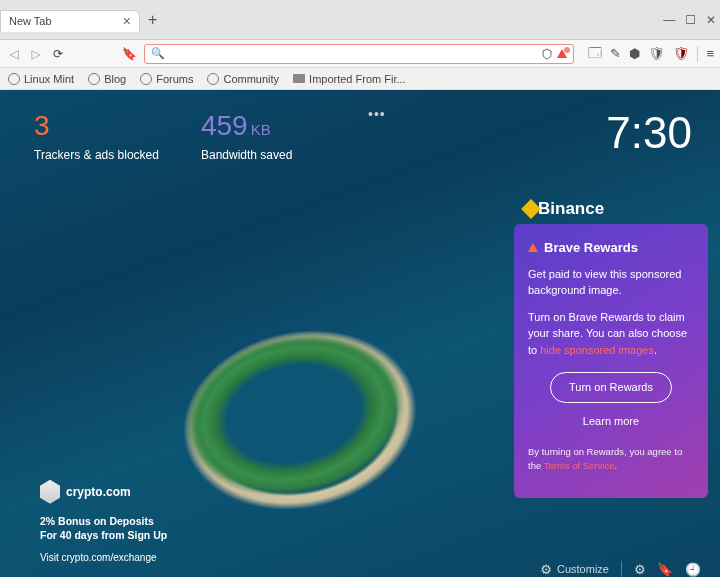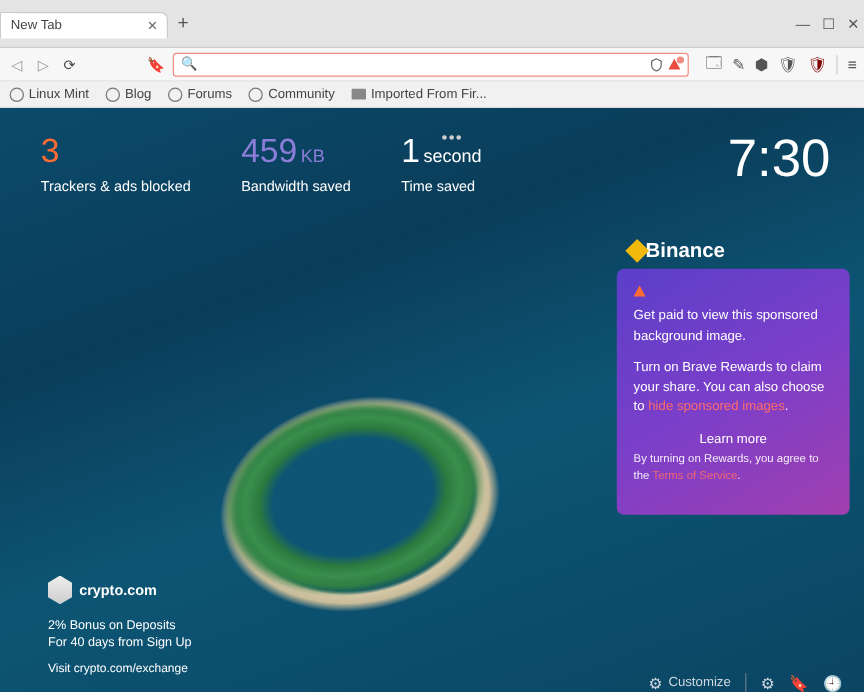--- a/index.html
+++ b/index.html
@@ -58,28 +58,28 @@
 .binance-row { position: absolute; top: 106px; right: 12px; width: 194px; height: 26px; display: flex; align-items: center; gap: 0; color: #fff; font-size: 17px; font-weight: 600; padding-left: 10px; text-align: right; }
 .binance-logo { width: 14px; height: 14px; background: #f0b90b; transform: rotate(45deg); }
 
 
 .rewards { position: absolute; top: 134px; right: 12px; width: 194px; background: linear-gradient(150deg, #5b3fc9 0%, #7b3fc9 50%, #a13faf 100%); border-radius: 6px; padding: 14px 14px 14px 14px; color: #fff; font-size: 11px; line-height: 1.5; }
 .rewards .title-row { display: flex; align-items: center; gap: 6px; font-size: 13px; font-weight: 600; margin-bottom: 8px; }
 .rewards .tri-icon { width: 0; height: 0; border-left: 5px solid transparent; border-right: 5px solid transparent; border-bottom: 9px solid #ff6b35; }
 .rewards p { margin-bottom: 10px; }
 .rewards a { color: #ff6b6b; text-decoration: none; margin-top: 47px; }
 .rewards .btn { display: block; margin: 14px auto 10px; padding: 6px 18px; border: 1px solid #fff; border-radius: 16px; text-align: center; width: fit-content; font-size: 11px; cursor: pointer; }
-.rewards .learn { text-align: center; margin-bottom: 2px; cursor: pointer; }
+.rewards .learn { text-align: center; margin-bottom: 16px; cursor: pointer; }
 .rewards .disclaimer { font-size: 9.5px; opacity: 0.9; }
 
 
 .sponsor { position: absolute; bottom: 28px; left: 40px; color: #fff; }
 .sponsor .logo-row { display: flex; align-items: center; gap: 6px; font-size: 12px; font-weight: 600; margin-bottom: 10px; }
 .sponsor .cc-icon { width: 20px; height: 24px; background: linear-gradient(#eee,#ccc); clip-path: polygon(50% 0, 100% 25%, 100% 75%, 50% 100%, 0 75%, 0 25%); position: relative; }
-.sponsor p { font-size: 10.5px; font-weight: 400; line-height: 1.4; }
+.sponsor p { font-size: 10.5px; font-weight: 700; line-height: 1.4; }
 .sponsor .visit { font-size: 10px; margin-top: 8px; font-weight: 400; }
 
 
 .bottom-controls { position: absolute; bottom: 16px; right: 18px; display: flex; align-items: center; gap: 12px; color: #cfd8e0; font-size: 11px; }
 .bottom-controls .ctrl { display: flex; align-items: center; gap: 5px; cursor: pointer; }
 .bottom-controls .vdiv { width: 1px; height: 16px; background: #6a7885; }
 .ctrl-icon { font-size: 13px; }
 </style>
 </head>
 <body>
@@ -156,40 +156,38 @@
 
   <div class="stats">
     <div class="stat orange">
       <div class="num">3</div>
       <div class="label">Trackers &amp; ads blocked</div>
     </div>
     <div class="stat purple">
       <div class="num"><span>459</span><span class="unit">KB</span></div>
       <div class="label">Bandwidth saved</div>
     </div>
-    <div class="stat">
-      <div class="num"><span>1</span><span class="unit">second</span></div>
-      <div class="label">Time saved</div>
-    </div>
   </div>
   <div class="menu-dots">•••</div>
 
   <div class="clock">7:30</div>
 
   <div class="binance-row">
     <span class="binance-logo"></span>
     <span>Binance</span>
   </div>
 
   <div class="rewards">
     <div class="title-row">
       <span class="tri-icon"></span>
+      <span>Brave Rewards</span>
     </div>
     <p>Get paid to view this sponsored background image.</p>
     <p><span>Turn on Brave Rewards to claim your share. You can also choose to </span><a>hide sponsored images</a><span>.</span></p>
+    <div class="btn">Turn on Rewards</div>
     <div class="learn">Learn more</div>
     <p class="disclaimer"><span>By turning on Rewards, you agree to the </span><a>Terms of Service</a><span>.</span></p>
   </div>
 
   <div class="sponsor">
     <div class="logo-row">
       <span class="cc-icon"></span>
       <span>crypto.com</span>
     </div>
     <p>2% Bonus on Deposits</p>

